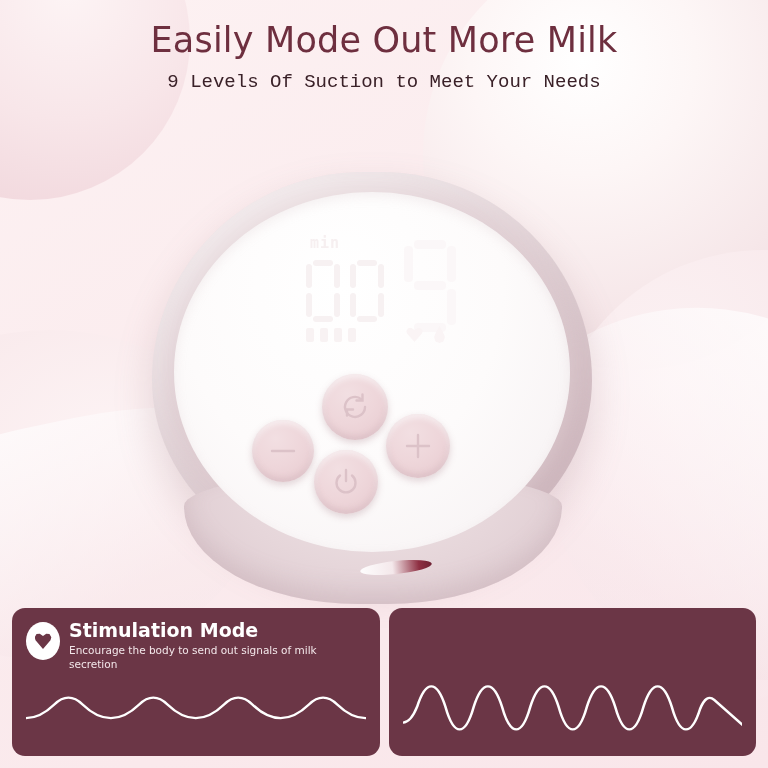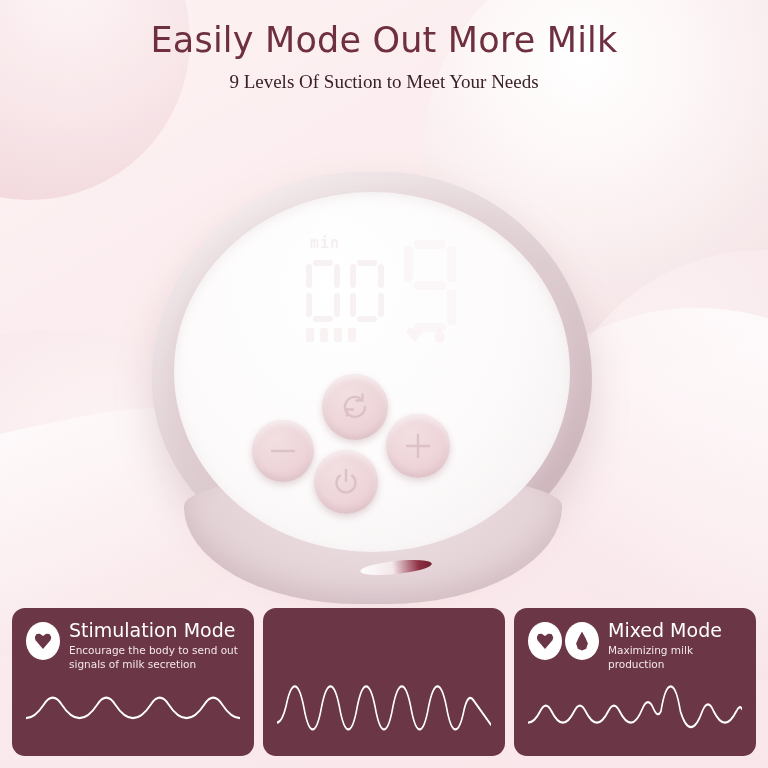--- a/index.html
+++ b/index.html
@@ -99,21 +99,21 @@
     font-weight: 400;
     line-height: 1.05;
     margin: 0;
     font-family: "DejaVu Sans", sans-serif;
   }
   #subtitle {
     margin: 12px 0 0 0;
     font-size: 19px;
     color: #3a2128;
     font-weight: 400;
-    font-family: Liberation Serif, serif;
+    font-family: Liberation Mono, monospace;
   }
 
   
   #device {
     position: absolute;
     left: 152px;
     top: 172px;
     width: 440px;
     height: 420px;
     z-index: 4;
@@ -337,21 +337,21 @@
   .icon-drop {
     width: 14px;
     height: 19px;
     background: #6b3646;
     clip-path: polygon(50% 0%, 76% 36%, 92% 63%, 80% 91%, 50% 100%, 20% 91%, 8% 63%, 24% 36%);
   }
   .card-text { min-width: 0; }
   .card-title {
     color: #ffffff;
     font-size: 19px;
-    font-weight: 400;
+    font-weight: 700;
     line-height: 1.05;
     margin: 0;
     font-family: "DejaVu Sans", sans-serif;
     white-space: nowrap;
   }
   .card-desc {
     color: #f3e7ea;
     font-size: 10.5px;
     line-height: 1.3;
     margin: 3px 0 4px 0;
@@ -490,34 +490,15 @@
         <path d="M 0 30 Q 11 30 22 18 Q 33 6 44 18 Q 55 30 66 30 Q 77 30 88 18 Q 99 6 110 18 Q 121 30 132 30 Q 143 30 154 18 Q 165 6 176 18 Q 187 30 198 30 Q 209 30 220 18 Q 231 6 242 18 Q 253 30 264 30"></path>
       </svg>
     </div>
 
     <div class="mode-card">
       <svg class="card-wave" viewBox="0 0 264 44" preserveAspectRatio="none">
         <path d="M 0 34 Q 6 34 11 20 Q 16 2 22 2 Q 28 2 33 20 Q 38 40 44 40 Q 50 40 55 20 Q 60 2 66 2 Q 72 2 77 20 Q 82 40 88 40 Q 94 40 99 20 Q 104 2 110 2 Q 116 2 121 20 Q 126 40 132 40 Q 138 40 143 20 Q 148 2 154 2 Q 160 2 165 20 Q 170 40 176 40 Q 182 40 187 20 Q 192 2 198 2 Q 204 2 209 20 Q 214 40 220 40 Q 226 40 231 22 Q 236 8 242 14 Q 250 22 264 36"></path>
       </svg>
     </div>
 
-    <div class="mode-card">
-      <div class="card-head">
-        <div class="icon-group">
-          <span class="icon-circle">
-            <span class="icon-heart"></span>
-          </span>
-          <span class="icon-circle">
-            <span class="icon-drop"></span>
-          </span>
-        </div>
-        <div class="card-text">
-          <p class="card-title">Mixed Mode</p>
-          <p class="card-desc">Maximizing milk production</p>
-        </div>
-      </div>
-      <svg class="card-wave" viewBox="0 0 264 44" preserveAspectRatio="none">
-        <path d="M 0 34 Q 8 34 15 24 Q 22 14 29 24 Q 36 34 43 34 Q 50 34 57 24 Q 64 14 71 24 Q 78 34 85 34 Q 92 34 99 24 Q 106 14 113 24 Q 120 34 127 34 Q 134 34 141 22 Q 148 10 155 22 Q 160 30 164 24 Q 169 2 176 2 Q 183 2 188 24 Q 194 38 201 38 Q 208 38 215 24 Q 222 12 229 24 Q 236 34 243 34 Q 250 34 257 24 Q 261 18 264 22"></path>
-      </svg>
-    </div>
 
   </div>
 </div>
 
 </body></html>

